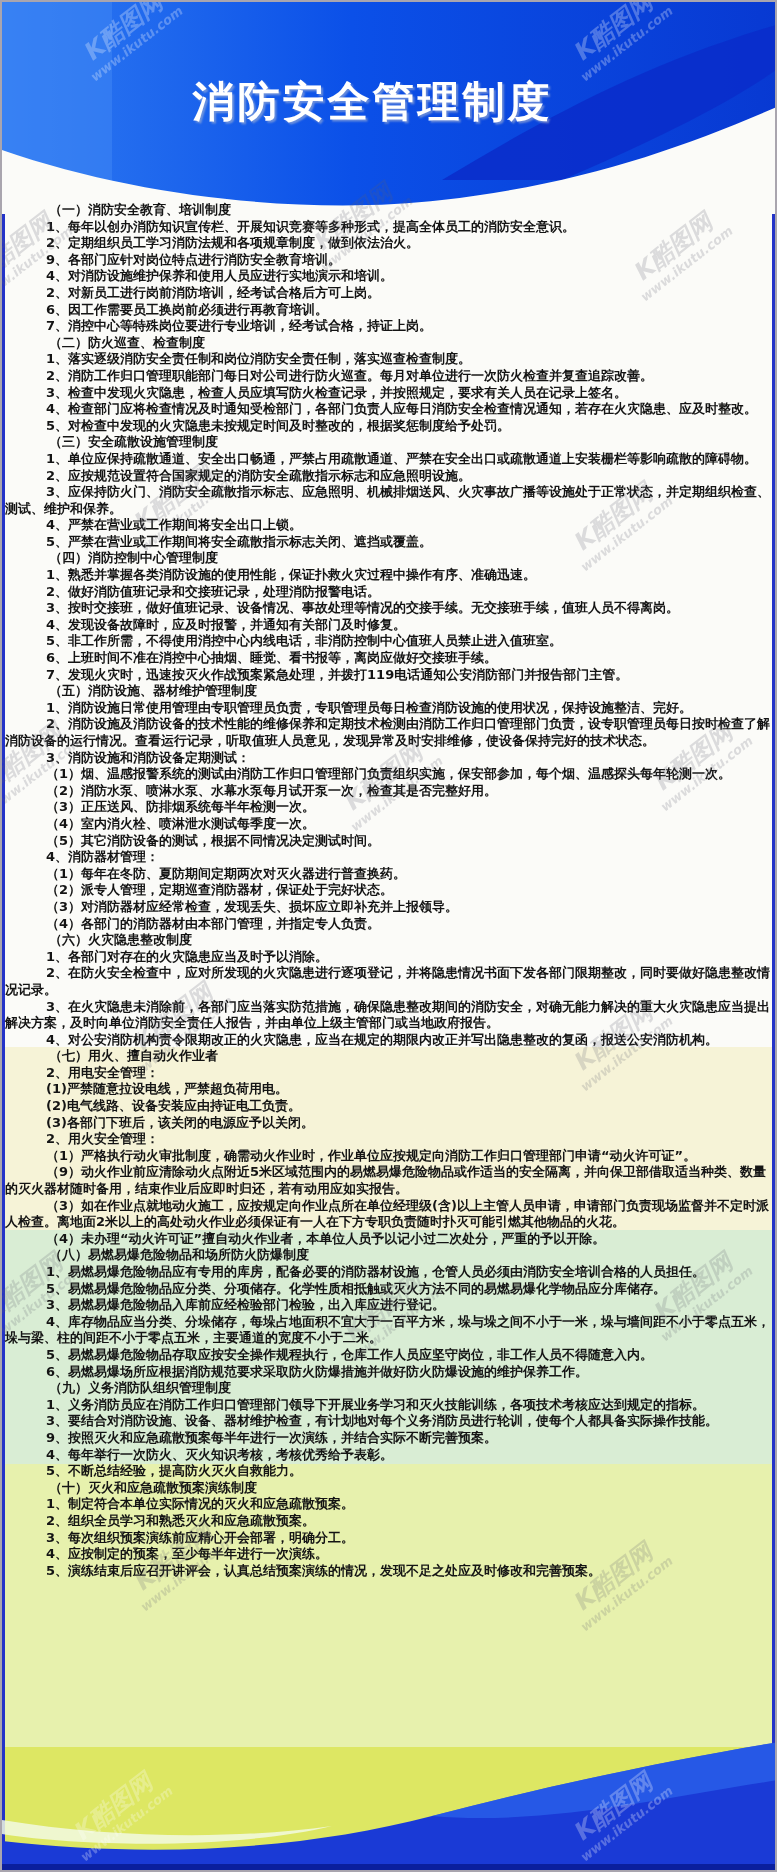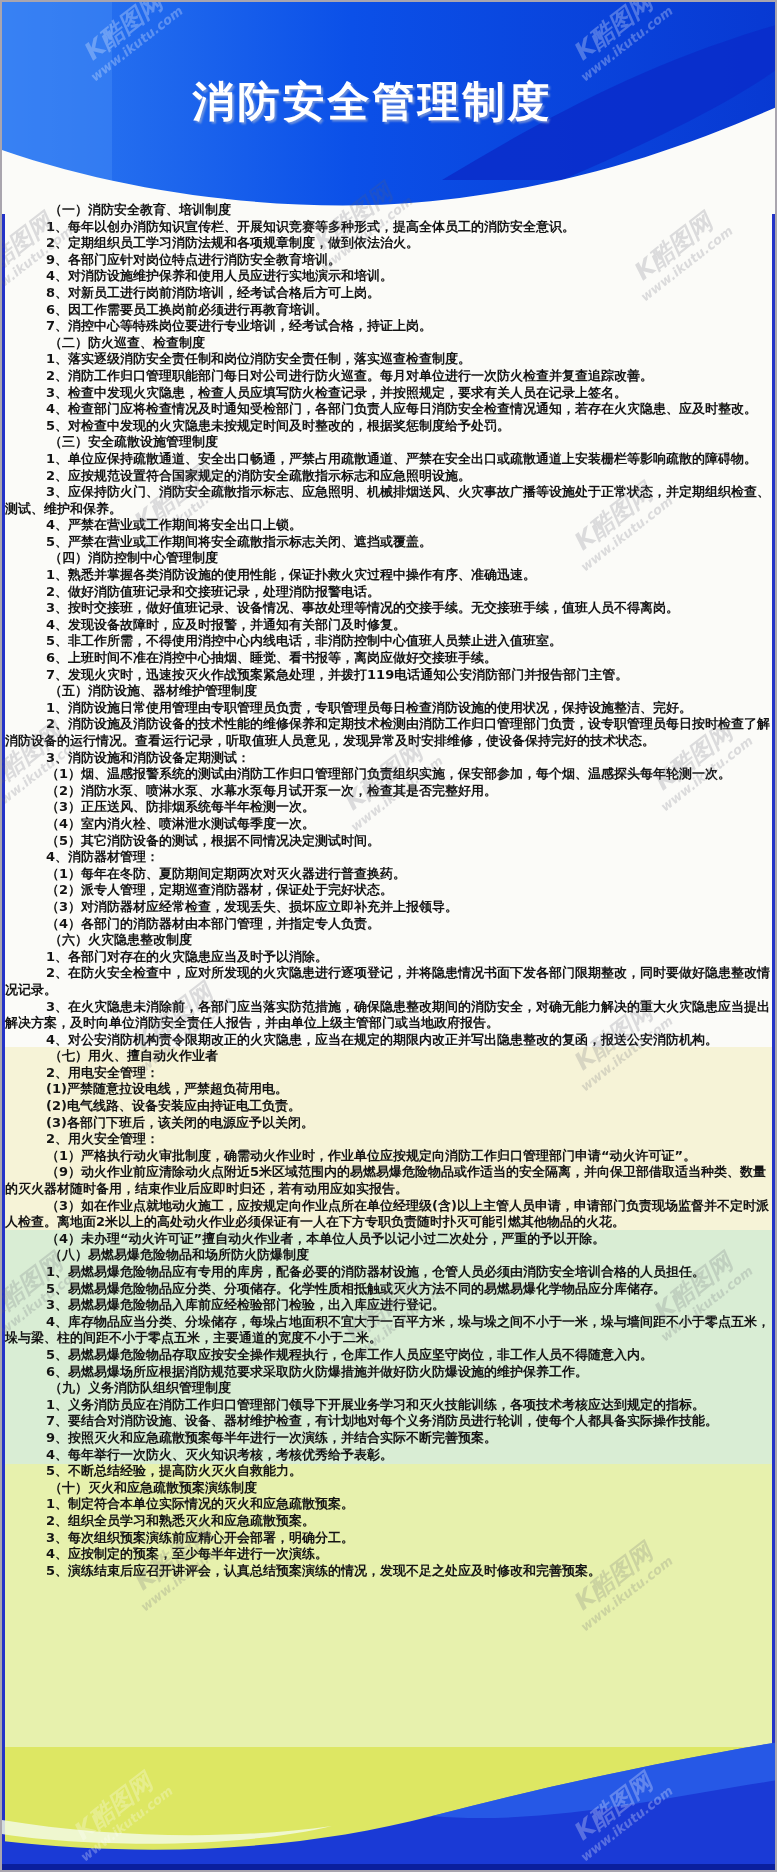--- a/index.html
+++ b/index.html
@@ -99,21 +99,21 @@
     <div class="poster-title">消防安全管理制度</div>
   </div>
 
   <div class="content">
       <section>
         <p class="heading">（一）消防安全教育、培训制度</p>
         <p class="item">1、每年以创办消防知识宣传栏、开展知识竞赛等多种形式，提高全体员工的消防安全意识。</p>
         <p class="item">2、定期组织员工学习消防法规和各项规章制度，做到依法治火。</p>
         <p class="item">9、各部门应针对岗位特点进行消防安全教育培训。</p>
         <p class="item">4、对消防设施维护保养和使用人员应进行实地演示和培训。</p>
-        <p class="item">8、对新员工进行岗前消防培训，经考试合格后方可上岗。</p>
+        <p class="item">2、对新员工进行岗前消防培训，经考试合格后方可上岗。</p>
         <p class="item">6、因工作需要员工换岗前必须进行再教育培训。</p>
         <p class="item">7、消控中心等特殊岗位要进行专业培训，经考试合格，持证上岗。</p>
       </section>
       <section>
         <p class="heading">（二）防火巡查、检查制度</p>
         <p class="item">1、落实逐级消防安全责任制和岗位消防安全责任制，落实巡查检查制度。</p>
         <p class="item">2、消防工作归口管理职能部门每日对公司进行防火巡查。每月对单位进行一次防火检查并复查追踪改善。</p>
         <p class="item">3、检查中发现火灾隐患，检查人员应填写防火检查记录，并按照规定，要求有关人员在记录上签名。</p>
         <p class="item">4、检查部门应将检查情况及时通知受检部门，各部门负责人应每日消防安全检查情况通知，若存在火灾隐患、应及时整改。</p>
         <p class="item">5、对检查中发现的火灾隐患未按规定时间及时整改的，根据奖惩制度给予处罚。</p>
@@ -176,21 +176,21 @@
         <p class="item">1、易燃易爆危险物品应有专用的库房，配备必要的消防器材设施，仓管人员必须由消防安全培训合格的人员担任。</p>
         <p class="item">5、易燃易爆危险物品应分类、分项储存。化学性质相抵触或灭火方法不同的易燃易爆化学物品应分库储存。</p>
         <p class="item">3、易燃易爆危险物品入库前应经检验部门检验，出入库应进行登记。</p>
         <p class="item">4、库存物品应当分类、分垛储存，每垛占地面积不宜大于一百平方米，垛与垛之间不小于一米，垛与墙间距不小于零点五米，垛与梁、柱的间距不小于零点五米，主要通道的宽度不小于二米。</p>
         <p class="item">5、易燃易爆危险物品存取应按安全操作规程执行，仓库工作人员应坚守岗位，非工作人员不得随意入内。</p>
         <p class="item">6、易燃易爆场所应根据消防规范要求采取防火防爆措施并做好防火防爆设施的维护保养工作。</p>
       </section>
       <section>
         <p class="heading">（九）义务消防队组织管理制度</p>
         <p class="item">1、义务消防员应在消防工作归口管理部门领导下开展业务学习和灭火技能训练，各项技术考核应达到规定的指标。</p>
-        <p class="item">7、要结合对消防设施、设备、器材维护检查，有计划地对每个义务消防员进行轮训，使每个人都具备实际操作技能。</p>
+        <p class="item">3、要结合对消防设施、设备、器材维护检查，有计划地对每个义务消防员进行轮训，使每个人都具备实际操作技能。</p>
         <p class="item">9、按照灭火和应急疏散预案每半年进行一次演练，并结合实际不断完善预案。</p>
         <p class="item">4、每年举行一次防火、灭火知识考核，考核优秀给予表彰。</p>
         <p class="item">5、不断总结经验，提高防火灭火自救能力。</p>
       </section>
       <section>
         <p class="heading">（十）灭火和应急疏散预案演练制度</p>
         <p class="item">1、制定符合本单位实际情况的灭火和应急疏散预案。</p>
         <p class="item">2、组织全员学习和熟悉灭火和应急疏散预案。</p>
         <p class="item">3、每次组织预案演练前应精心开会部署，明确分工。</p>
         <p class="item">4、应按制定的预案，至少每半年进行一次演练。</p>

